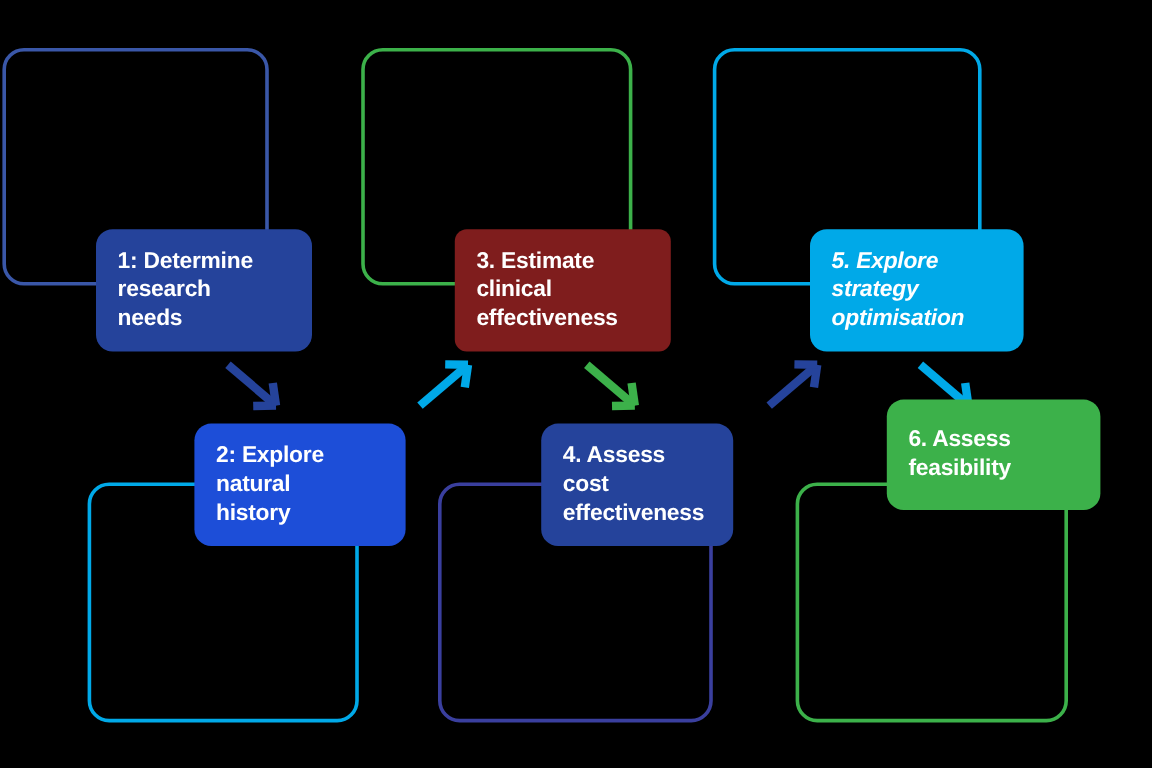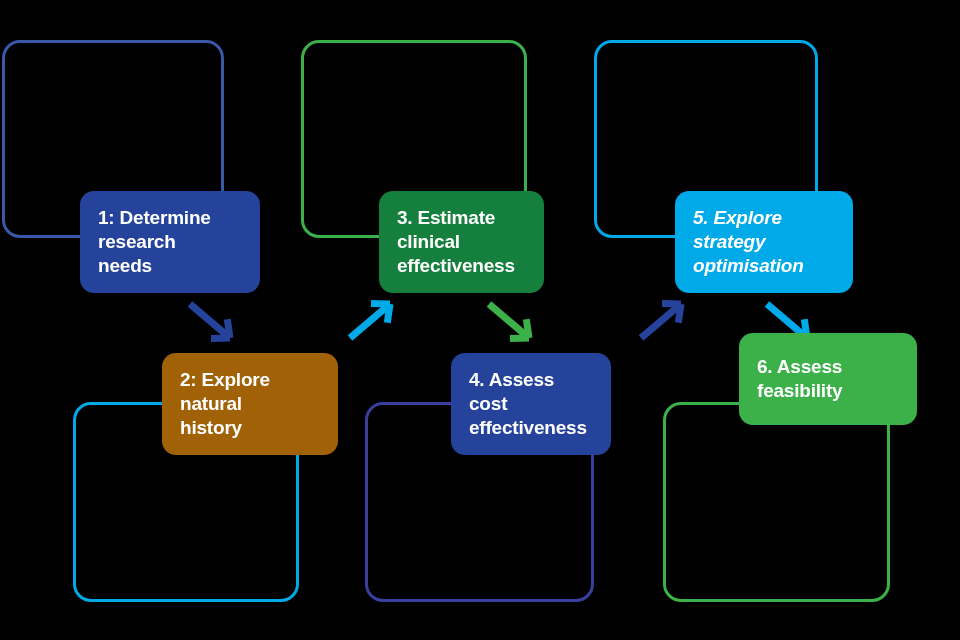--- a/index.html
+++ b/index.html
@@ -88,26 +88,26 @@
         <line x1="44" y1="38" x2="41.32418217384649" y2="19.189364737967008" stroke="#00a9e8" stroke-width="7"></line>
       </svg>
     </div>
 
   <div id="steps">
       <div class="step-card" style="left: 80px; top: 191px; width: 180px; height: 102px; background: rgb(37, 67, 155);">
         <span class="label">1: Determine
 research
 needs</span>
       </div>
-      <div class="step-card" style="left: 162px; top: 353px; width: 176px; height: 102px; background: #a16207;">
+      <div class="step-card" style="left: 162px; top: 353px; width: 176px; height: 102px; background: #1d4ed8;">
         <span class="label">2: Explore
 natural
 history</span>
       </div>
-      <div class="step-card" style="left: 379px; top: 191px; width: 165px; height: 102px; background: #15803d;">
+      <div class="step-card" style="left: 379px; top: 191px; width: 180px; height: 102px; background: #7f1d1d; border-radius: 10px;">
         <span class="label">3. Estimate
 clinical
 effectiveness</span>
       </div>
       <div class="step-card" style="left: 451px; top: 353px; width: 160px; height: 102px; background: rgb(37, 67, 155);">
         <span class="label">4. Assess
 cost
 effectiveness</span>
       </div>
       <div class="step-card" style="left: 675px; top: 191px; width: 178px; height: 102px; background: rgb(0, 169, 232); font-style: italic;">

